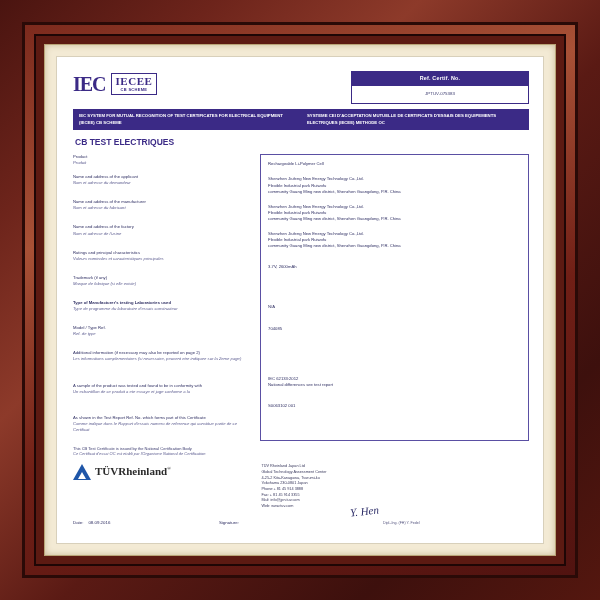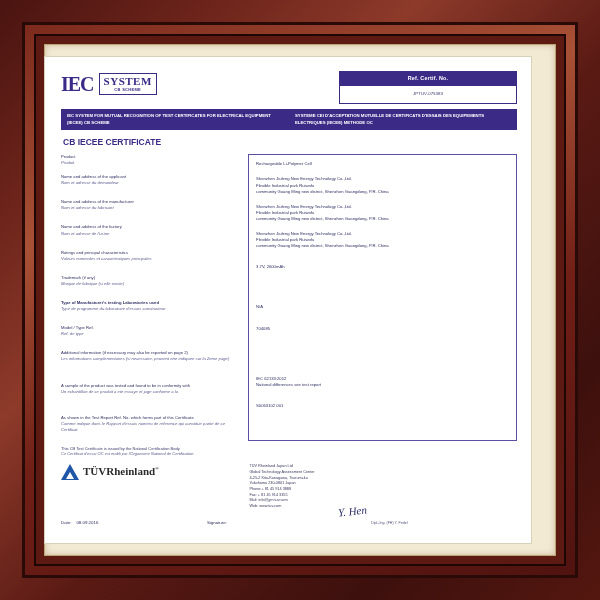--- a/index.html
+++ b/index.html
@@ -27,21 +27,21 @@
     background:#5c1a12;
   }
   .mat{
     position:absolute;left:44px;top:44px;width:512px;height:512px;
     box-sizing:border-box;
     background:#f3ead4;
     border:1px solid #b9a477;
     box-shadow:inset 0 0 6px rgba(120,90,40,.35);
   }
   .paper{
-    position:absolute;left:44px;top:56px;width:488px;height:488px;
+    position:absolute;left:56px;top:56px;width:488px;height:488px;
     background:#ffffff;
     box-sizing:border-box;
     border:1px solid #d8d0bb;
     overflow:hidden;
   }
   
   .cert{
     position:absolute;left:0;top:0;width:488px;height:488px;
     padding:14px 16px 8px 16px;
     box-sizing:border-box;
@@ -138,37 +138,37 @@
   <div class="frame-inner"></div>
   <div class="mat"></div>
 
   <div class="paper">
     <div class="cert">
 
       <div class="hdr">
         <div class="logos">
           <div class="iec">IEC</div>
           <div class="iecee">
-            <div class="big">SYSTEM</div>
+            <div class="big">IECEE</div>
             <div class="sml">CB SCHEME</div>
           </div>
         </div>
         <div class="certno">
           <div class="top">Ref. Certif. No.</div>
           <div class="val">JPTUV-075383</div>
         </div>
       </div>
 
       <div class="banner">
         <div class="l">IEC SYSTEM FOR MUTUAL RECOGNITION OF TEST CERTIFICATES FOR ELECTRICAL EQUIPMENT (IECEE) CB SCHEME</div>
         <div class="r">SYSTEME CEI D'ACCEPTATION MUTUELLE DE CERTIFICATS D'ESSAIS DES EQUIPEMENTS ELECTRIQUES (IECEE) METHODE OC</div>
       </div>
 
       <div class="titles">
-        <div class="t1">CB IECEE CERTIFICATE</div>
+        <div class="t1">CB TEST ELECTRIQUES</div>
       </div>
 
       <div class="body">
 
         <div class="labels">
           <div class="lrow">
             <div class="en">Product</div>
             <div class="fr">Produit</div>
           </div>
           <div class="lrow tall">

